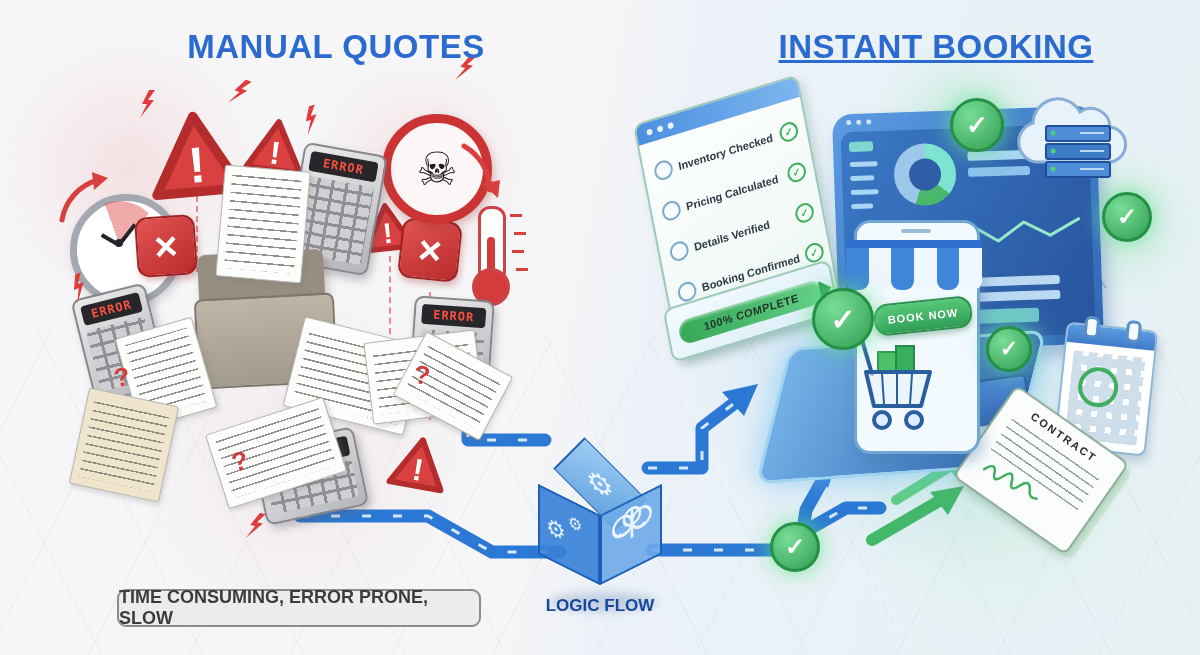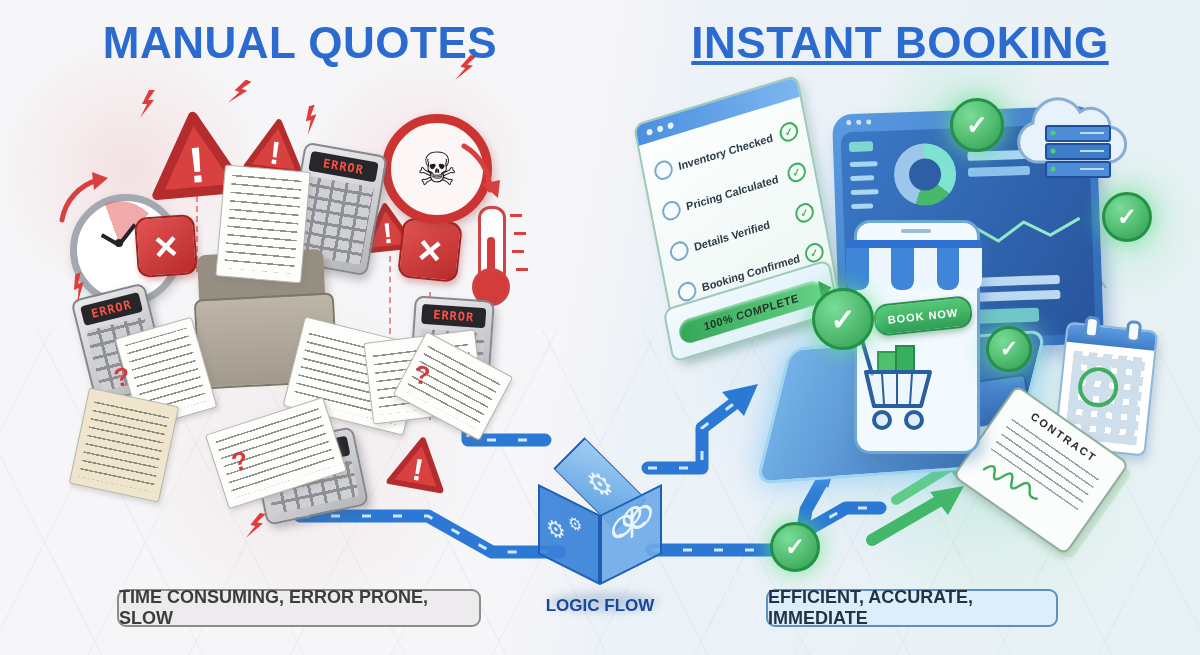--- a/index.html
+++ b/index.html
@@ -13,21 +13,21 @@
       radial-gradient(circle at 1120px 225px, rgba(110,225,160,.22), transparent 85px),
       radial-gradient(circle at 905px 340px, rgba(140,200,245,.35), transparent 230px),
       radial-gradient(circle at 990px 480px, rgba(150,232,180,.25), transparent 160px),
       linear-gradient(100deg,#f6f5f7 0 47%,#ecf2f8 54%,#e7f1f4 100%);
   }
   .abs{position:absolute;}
   .floor{left:0;top:330px;width:1200px;height:325px;opacity:.5;z-index:1;
     background:
       repeating-linear-gradient(63deg, rgba(150,165,185,.16) 0 1.5px, transparent 1.5px 90px),
       repeating-linear-gradient(-63deg, rgba(150,165,185,.16) 0 1.5px, transparent 1.5px 90px);}
-  .title{top:18px;width:600px;text-align:center;font-size:44px;font-weight:800;color:#2b6ace;letter-spacing:.5px;z-index:8;}
+  .title{top:28px;width:600px;text-align:center;font-size:33px;font-weight:800;color:#2b6ace;letter-spacing:.5px;z-index:8;margin-left:36px;}
   .caption-box{top:589px;height:34px;border-radius:9px;display:flex;align-items:center;justify-content:center;
     font-weight:700;font-size:18px;z-index:8;}
   .logic-caption{top:596px;left:520px;width:160px;text-align:center;font-size:17px;font-weight:800;color:#17489b;z-index:8;}
   
   .xsq{border-radius:12px;background:linear-gradient(145deg,#e25555,#b92a2a);border:2px solid #9e2222;
     display:flex;align-items:center;justify-content:center;color:#fff;font-weight:800;z-index:4;
     box-shadow:2px 4px 6px rgba(150,40,40,.3);}
   .calc{border-radius:9px;background:linear-gradient(150deg,#ececee,#b4b5b9);border:2px solid #86878c;z-index:4;
     box-shadow:3px 5px 8px rgba(90,90,100,.35);padding:6px;box-sizing:border-box;}
   .calc .disp{height:20px;background:#26262b;border-radius:4px;display:flex;align-items:center;justify-content:center;
@@ -385,16 +385,13 @@
       <span>✓</span>
     </div>
   <div class="abs check" style="left:770px;top:522px;width:44px;height:44px;font-size:24px;">
       <span>✓</span>
     </div>
 
   <div class="abs caption-box" style="left:117px;width:360px;border:2px solid #8d8d8d;background:#edebee;color:#3c3c3c;">
     <span>TIME CONSUMING, ERROR PRONE, SLOW</span>
   </div>
   <div class="abs logic-caption">LOGIC FLOW</div>
-  <div class="abs caption-box" style="left:766px;width:288px;border:2px solid #5e8fc4;background:#dcedfb;color:#243244;">
-    <span>EFFICIENT, ACCURATE, IMMEDIATE</span>
-  </div>
 </div>
 
 </body></html>

